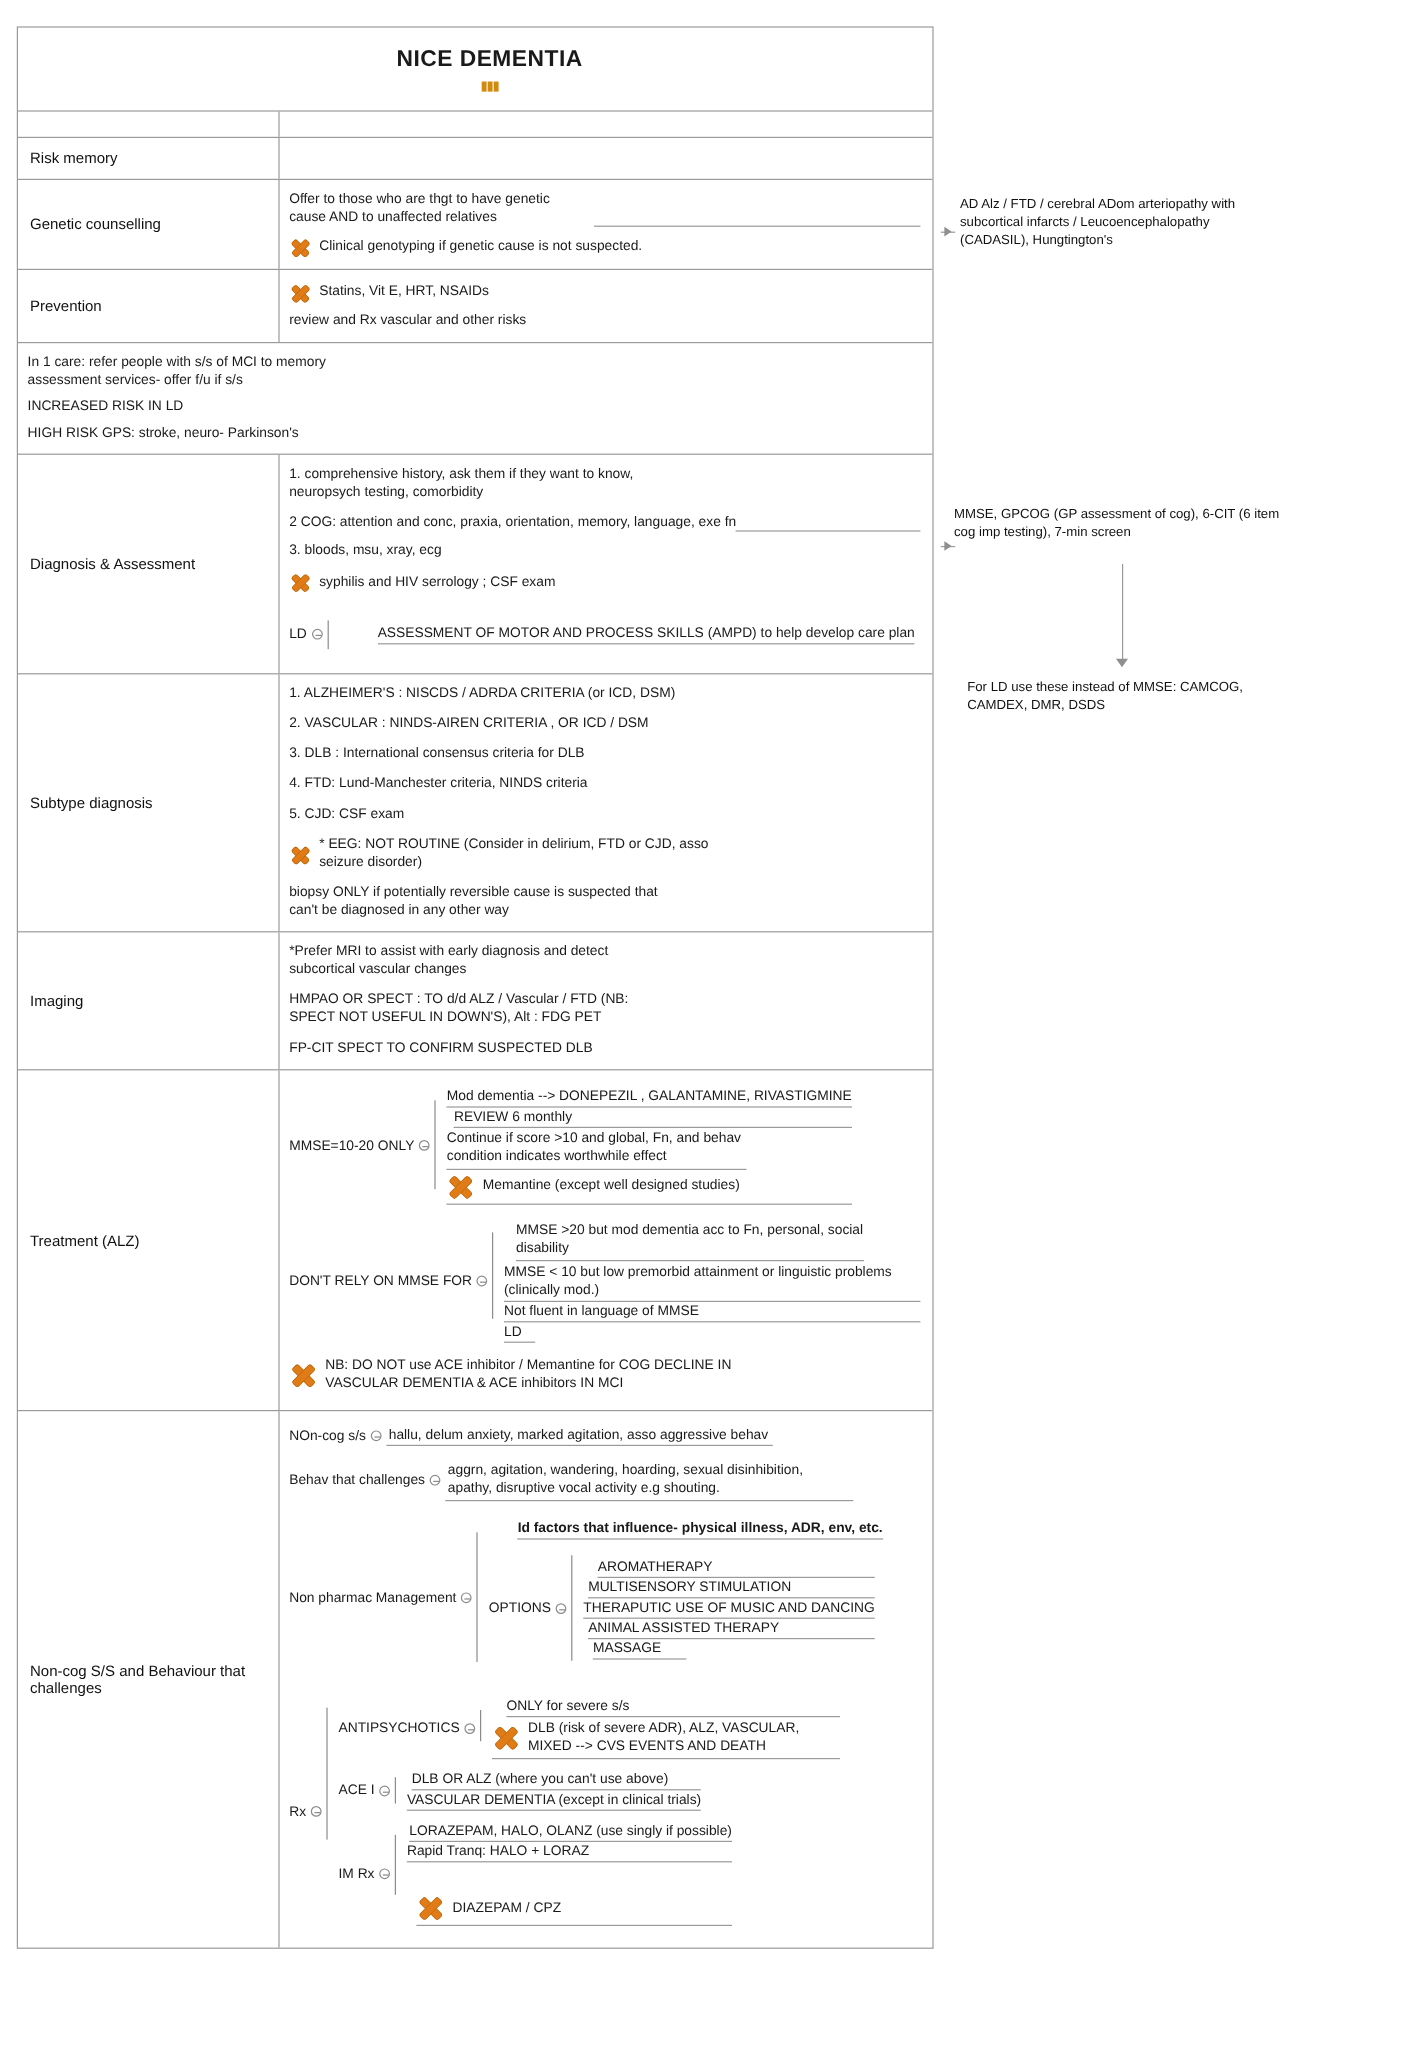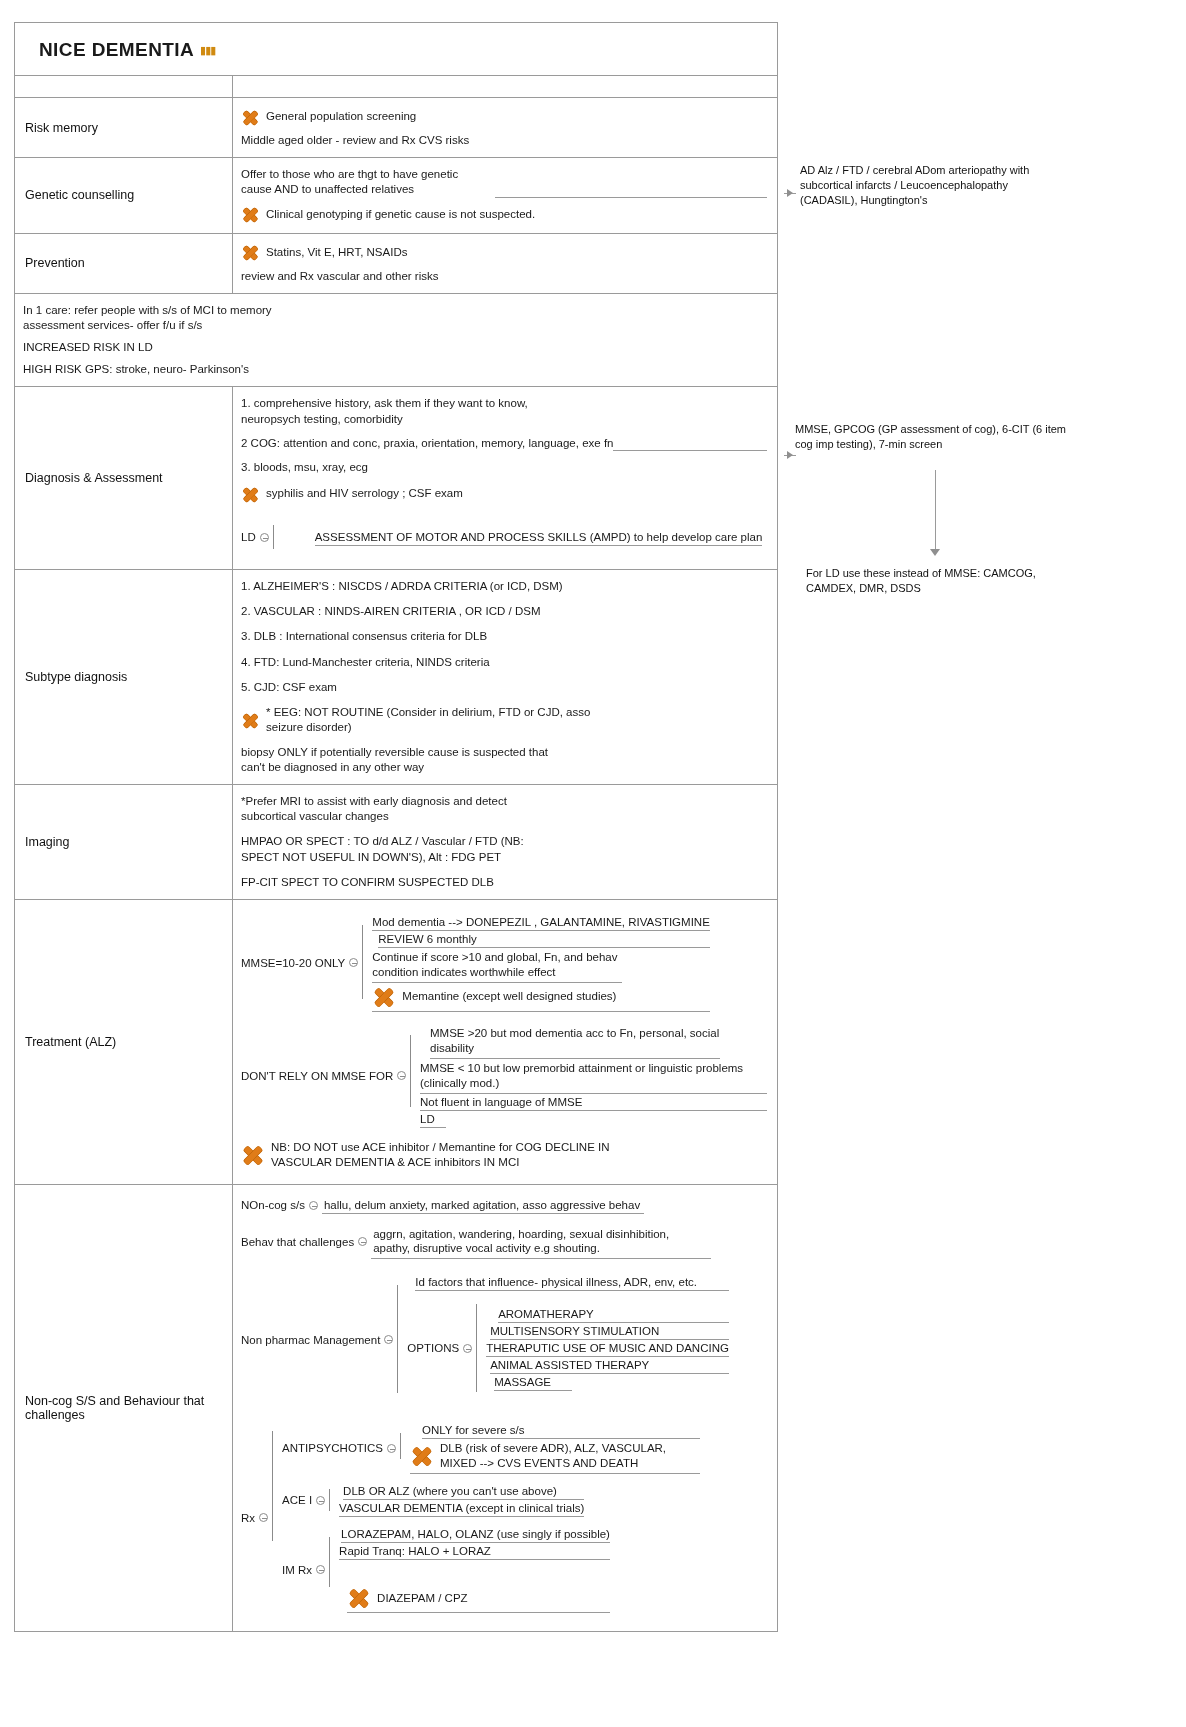--- a/index.html
+++ b/index.html
@@ -23,20 +23,21 @@
     width: 764px;
     border: 1px solid #9a9a9a;
     background: #fff;
   }
   .title-row {
     border-bottom: 1px solid #9a9a9a;
     padding: 16px 0 14px 24px;
     display: flex;
     align-items: center;
     gap: 6px;
+    flex-direction: column;
   }
   .title-text {
     font-size: 19px;
     font-weight: bold;
     letter-spacing: .4px;
   }
   .mini-icon {
     font-size: 11px;
     color: #d08a10;
     line-height: 1;
@@ -157,27 +158,20 @@
     <span class="mini-icon">▮▮▮</span>
   </div>
 
   <div class="blank-row">
     <div class="c1"></div>
     <div class="c2"></div>
   </div>
 
   <div class="row">
     <div class="rowlabel">Risk memory</div>
-    <div class="rowbody">
-      <div class="withcross">
-        <span class="cross"></span>
-        <span class="txt">General population screening</span>
-      </div>
-      <div class="line">Middle aged older - review and Rx CVS risks</div>
-    </div>
   </div>
 
   <div class="row">
     <div class="rowlabel">Genetic counselling</div>
     <div class="rowbody">
       <div class="line" style="display:flex;align-items:flex-end;">
         <span style="max-width:250px;">Offer to those who are thgt to have genetic cause AND to unaffected relatives</span>
         <span style="flex:1;border-bottom:1px solid #9a9a9a;height:12px;margin-left:4px;"></span>
       </div>
       <div class="withcross">
@@ -310,21 +304,21 @@
         <span class="trt-label">Behav that challenges</span>
         <span class="knob"></span>
         <span class="ulbox" style="max-width:340px;line-height:1.3;">aggrn, agitation, wandering, hoarding, sexual disinhibition, apathy, disruptive vocal activity e.g shouting.</span>
       </div>
 
       <div class="branch-wrap" style="margin-top:4px;">
         <span class="trt-label">Non pharmac Management</span>
         <span class="knob"></span>
         <span class="conn-v" style="height:130px;"></span>
         <div class="stack">
-          <div class="ulbox" style="margin-left:8px;">Id factors that influence- physical illness, ADR, env, etc.</div>
+          <div class="ulbox" style="margin-left:24px;font-weight:bold;">Id factors that influence- physical illness, ADR, env, etc.</div>
           <div class="branch-wrap">
             <span class="trt-label">OPTIONS</span>
             <span class="knob"></span>
             <span class="conn-v" style="height:110px;"></span>
             <div class="stack">
               <div class="ulbox" style="margin-left:12px;">AROMATHERAPY</div>
               <div class="ulbox" style="margin-left:4px;">MULTISENSORY STIMULATION</div>
               <div class="ulbox">THERAPUTIC USE OF MUSIC AND DANCING</div>
               <div class="ulbox" style="margin-left:4px;">ANIMAL ASSISTED THERAPY</div>
               <div class="ulbox" style="margin-left:8px;width:78px;">MASSAGE</div>

